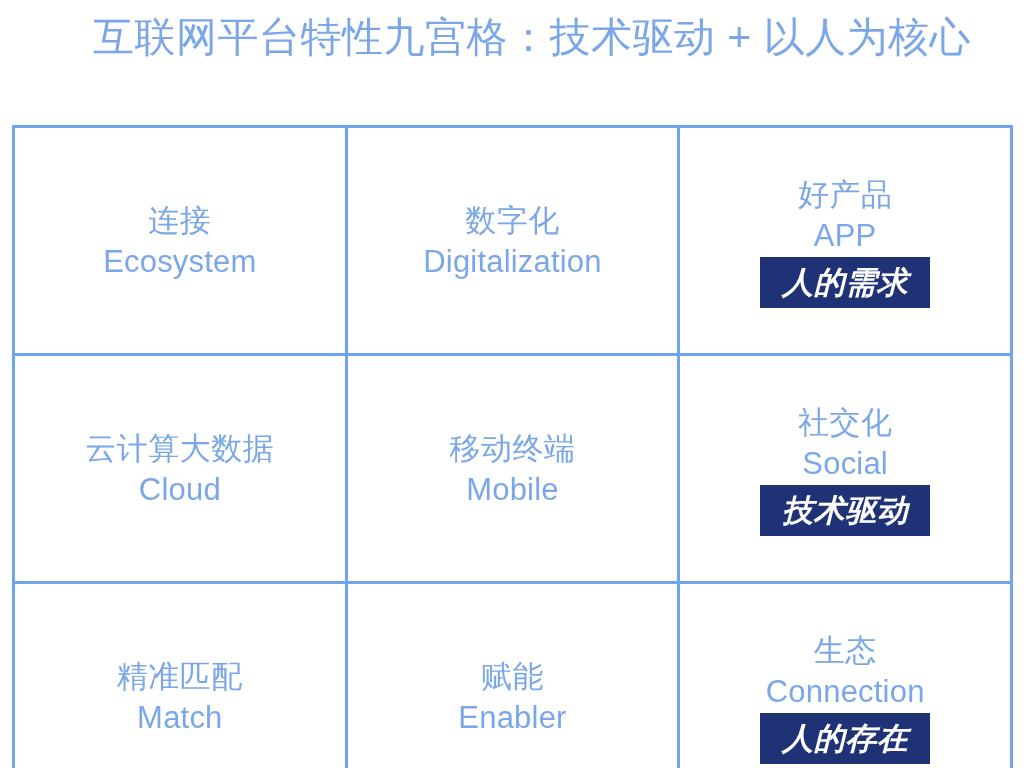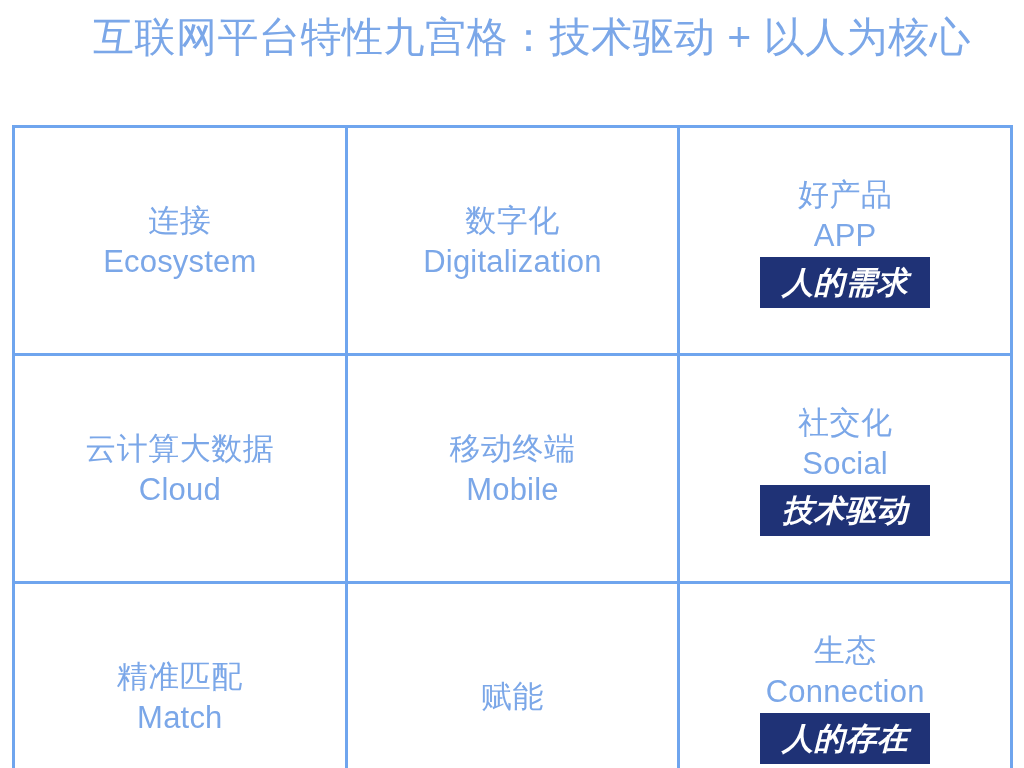--- a/index.html
+++ b/index.html
@@ -166,20 +166,21 @@
       <div class="cell-inner">
         <div class="cn">精准匹配</div>
         <div class="en">Match</div>
 
       </div>
     </div>
 
     <div class="cell">
       <div class="cell-inner">
         <div class="cn">赋能</div>
+        <div class="en">Enabler</div>
       </div>
     </div>
 
     <div class="cell">
       <div class="cell-inner">
         <div class="cn">生态</div>
         <div class="en">Connection</div>
         <div class="badge">人的存在</div>
       </div>
     </div>

